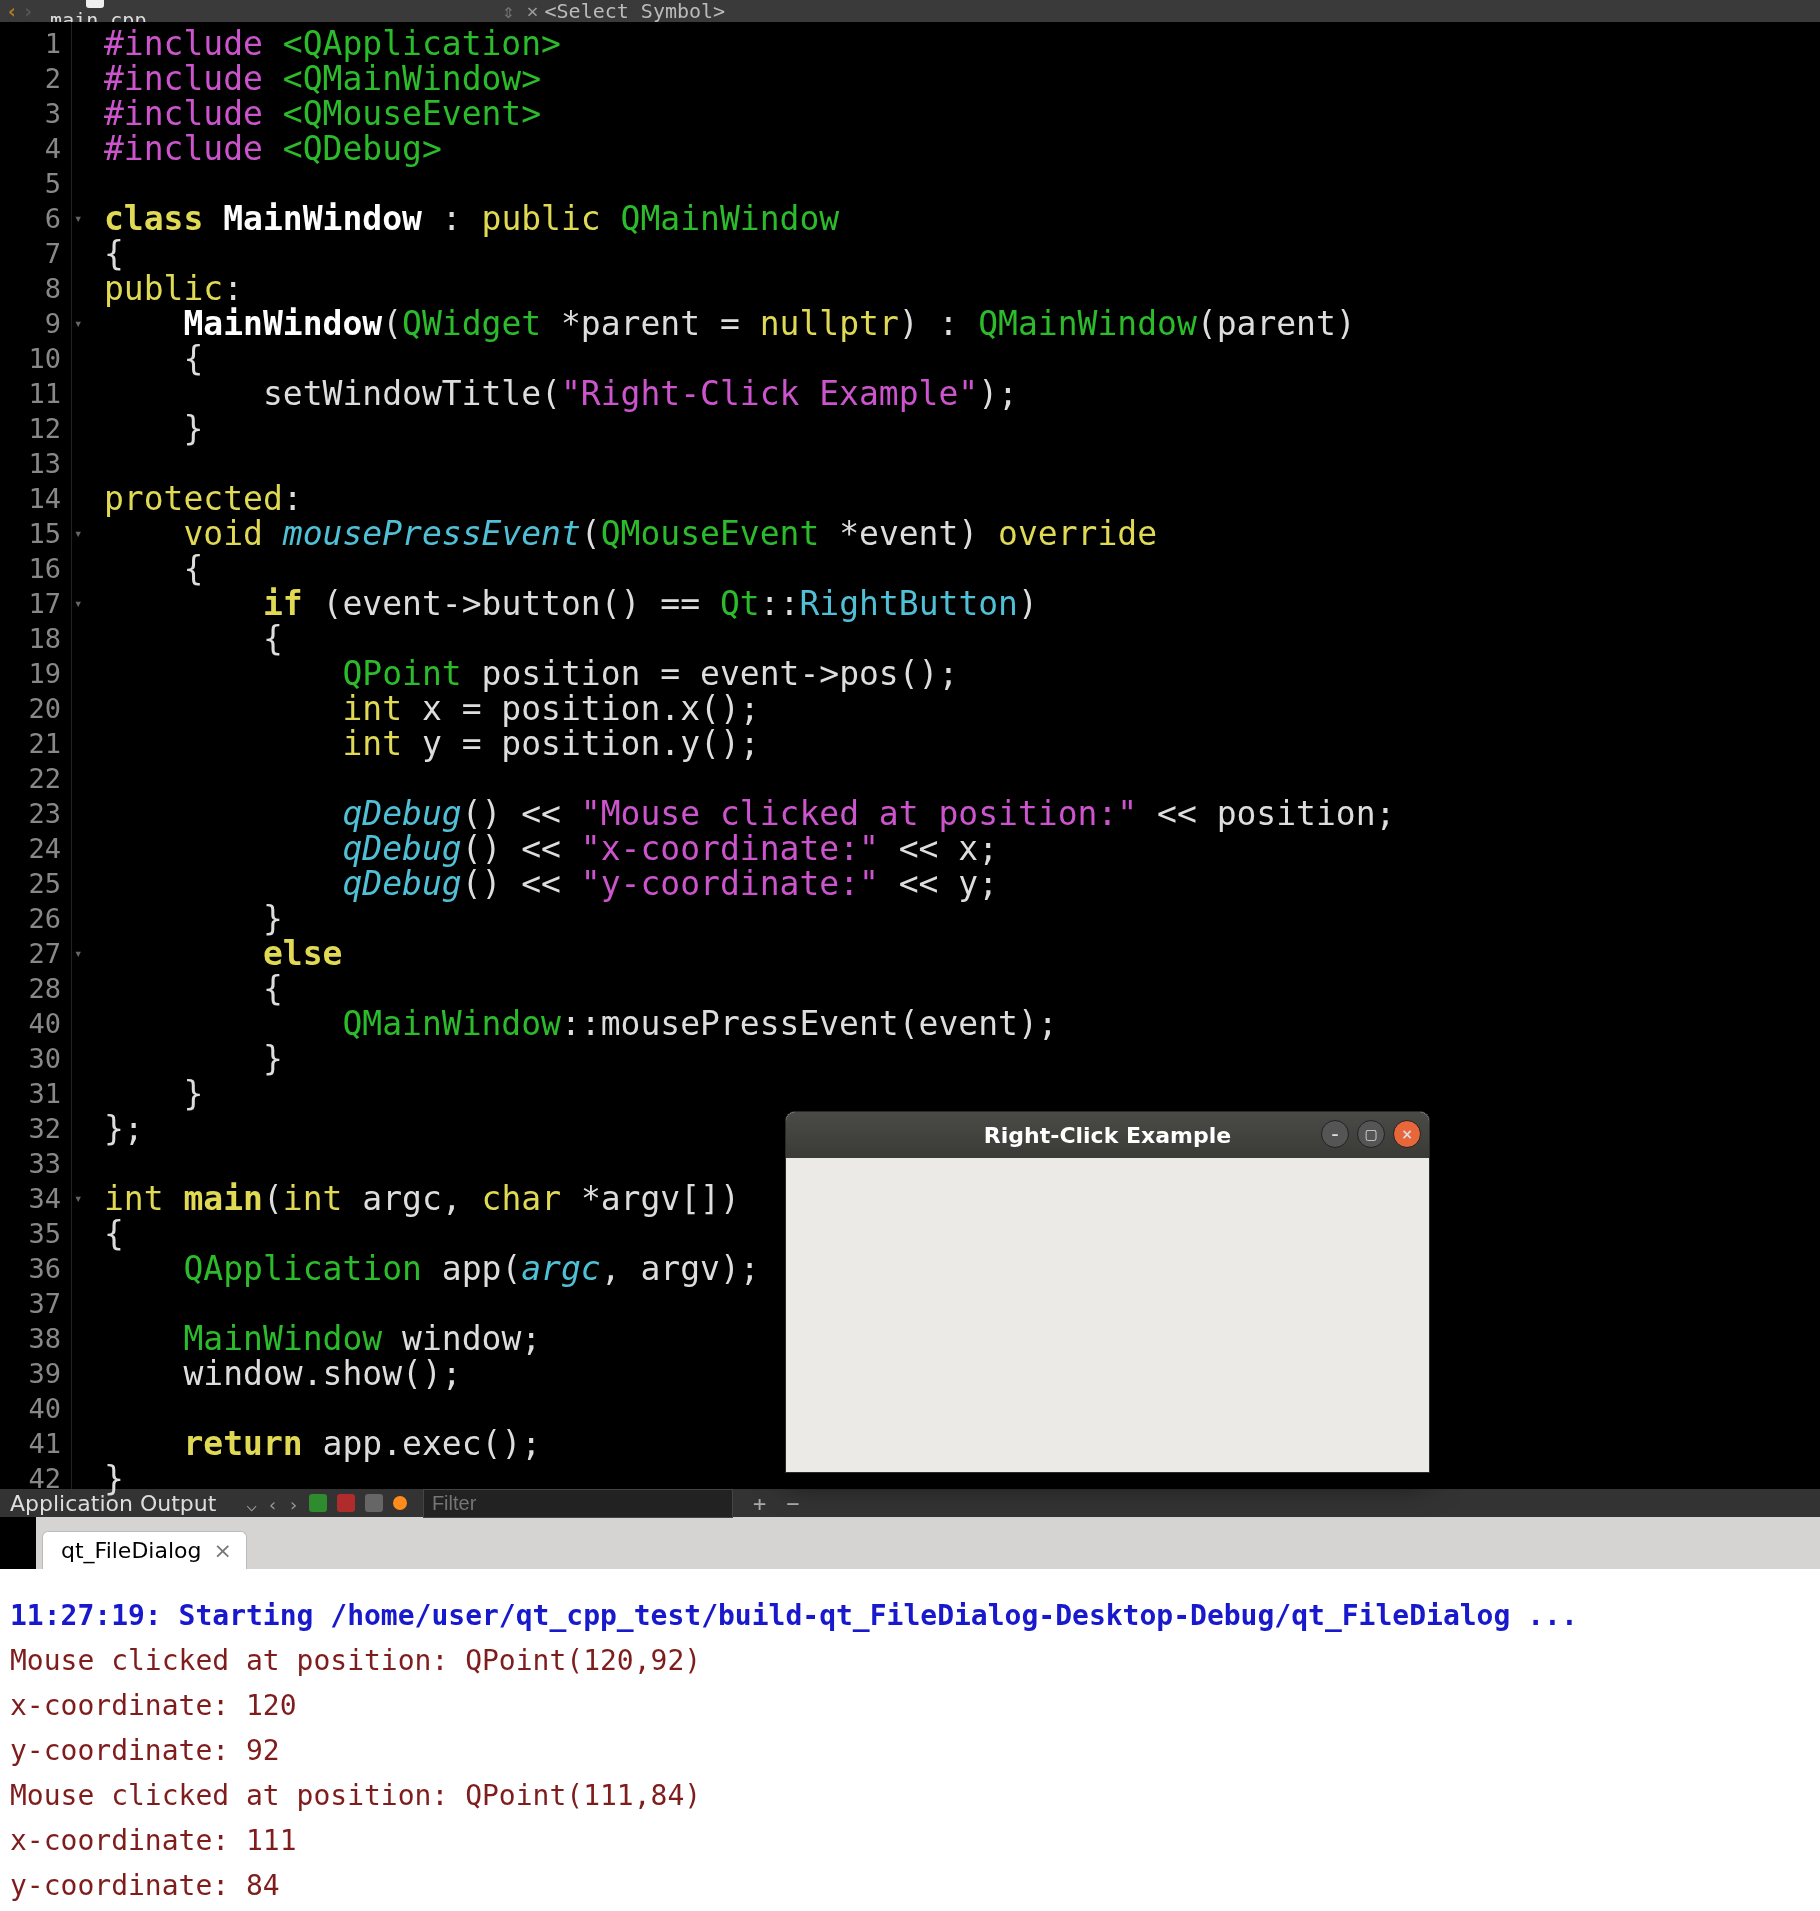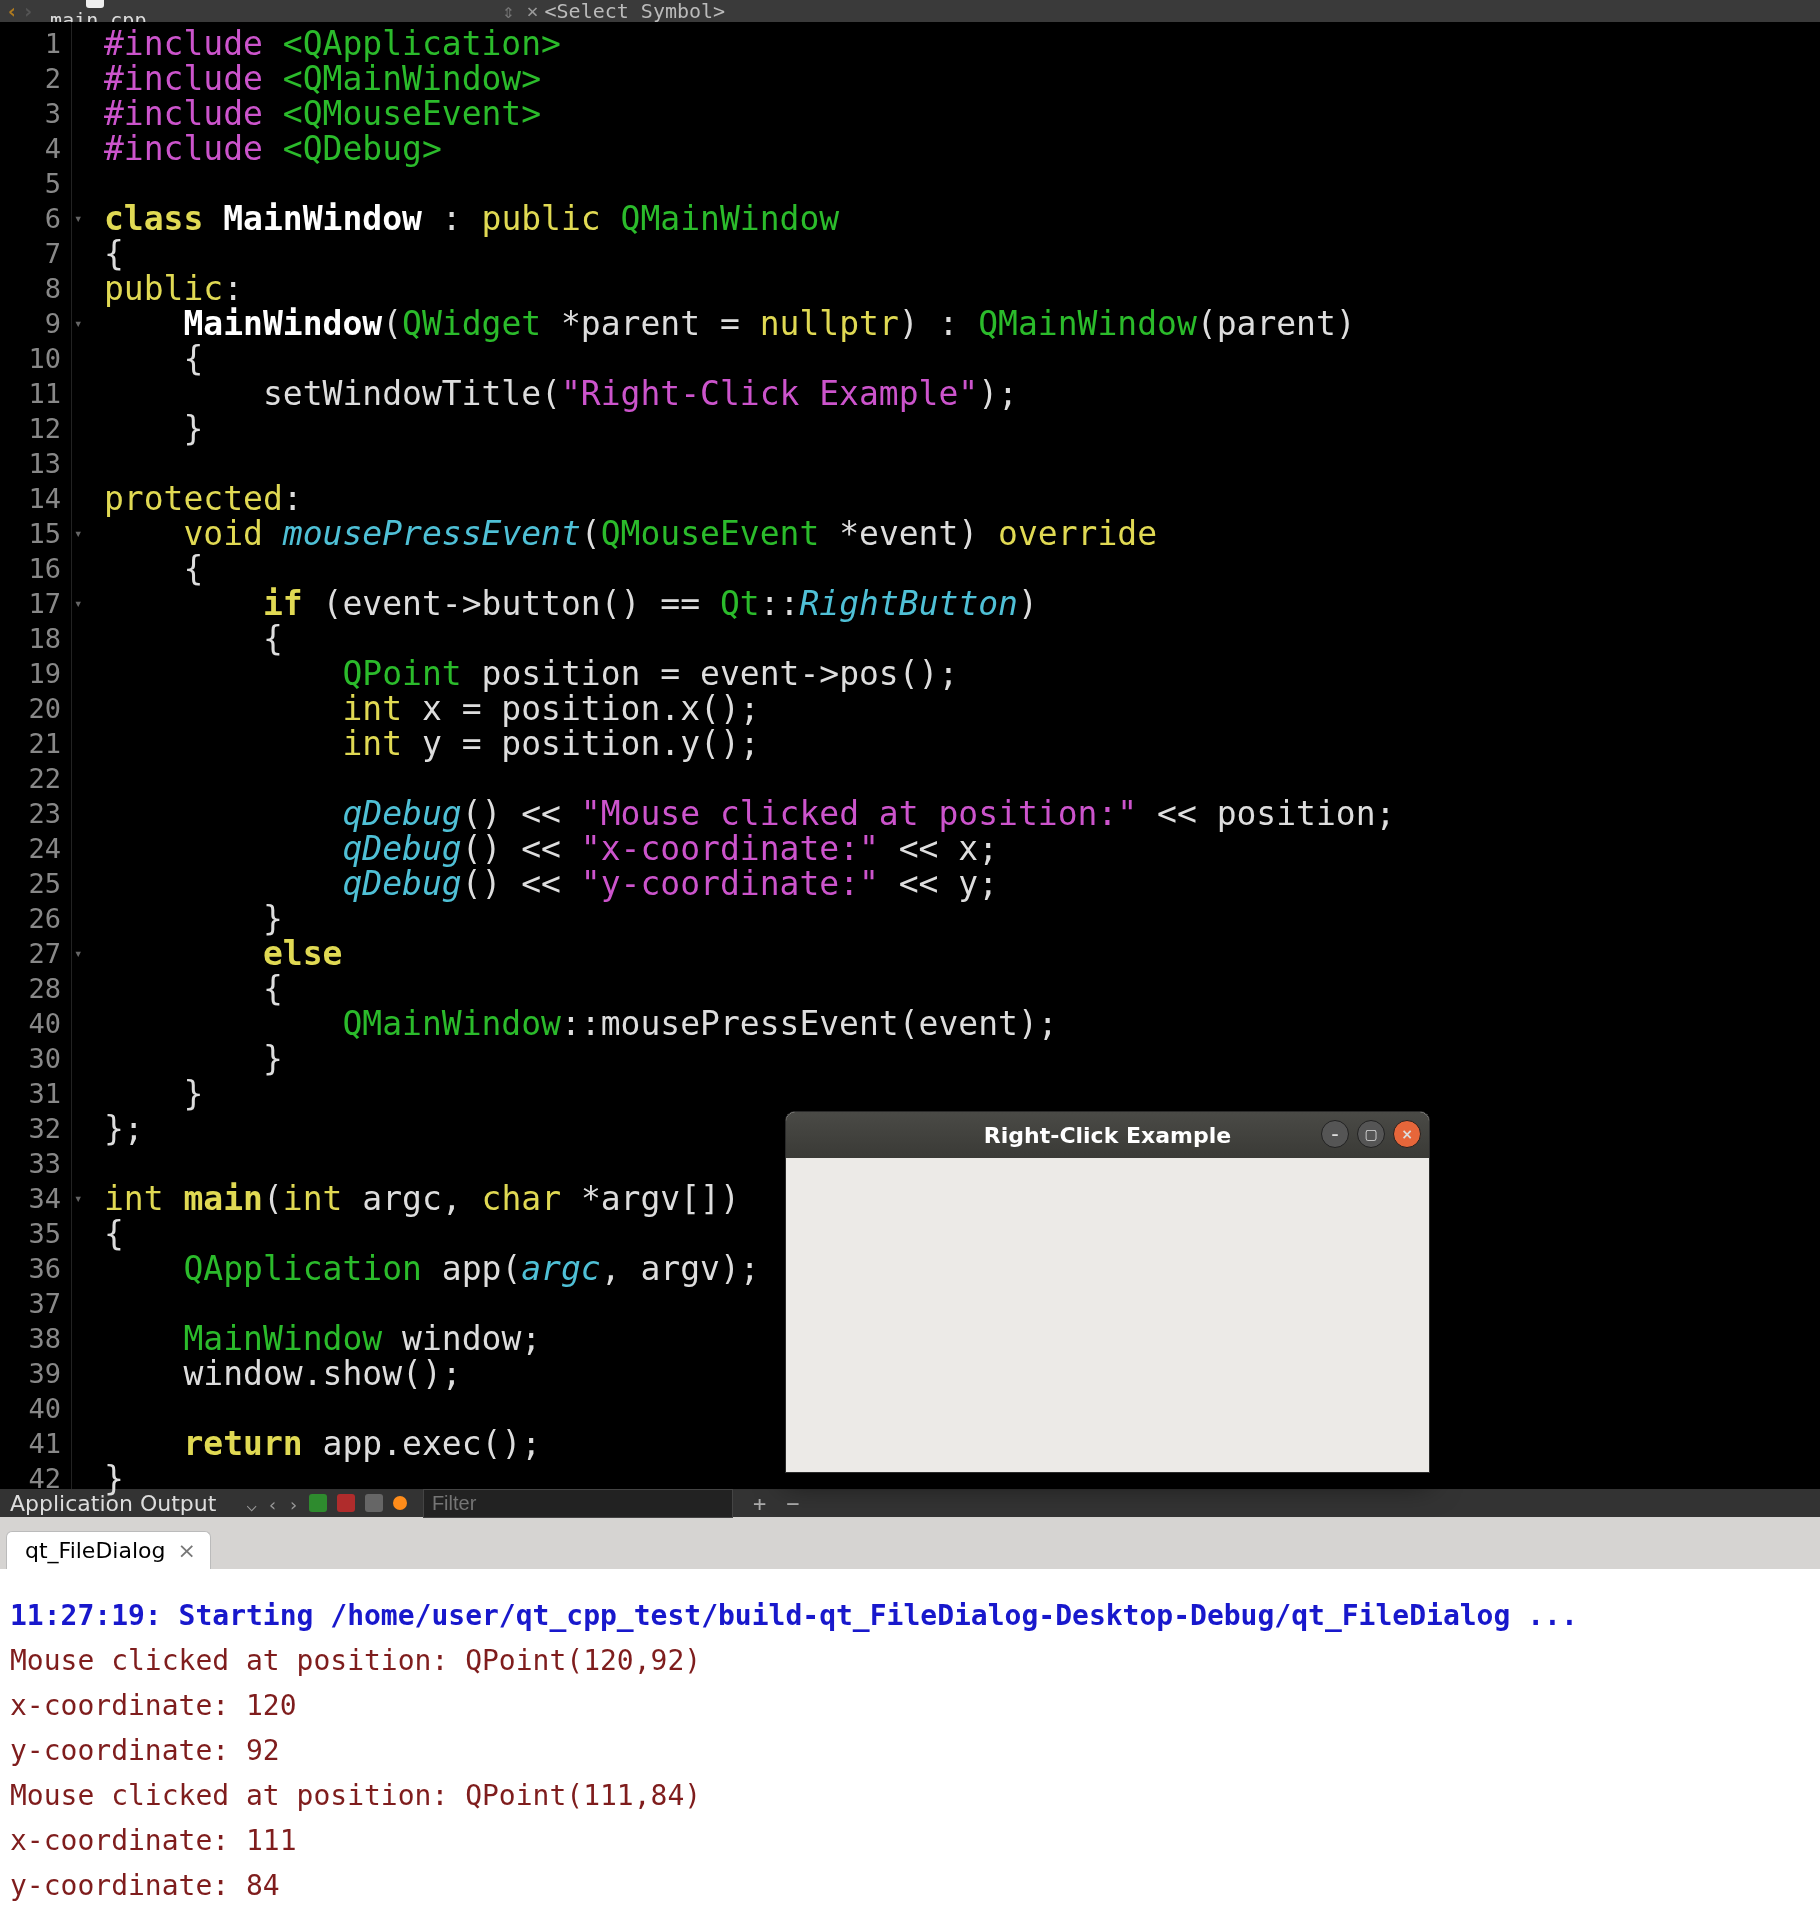--- a/index.html
+++ b/index.html
@@ -22,21 +22,21 @@
   .code { flex:1; padding:4px 2px 0 12px; font-size:33px; line-height:35px; white-space:pre; color:#ddd; }
   
   .kw-inc  { color:#cc54cc; }
   .hdr     { color:#2bbb2b; }
   .kw-yel  { color:#e0d953; font-weight:bold; }
   .kw-yel2 { color:#e0d953; }
   .type    { color:#2bbb2b; }
   .func    { color:#4fc0d6; font-style:italic; }
   .funcname{ color:#e0d953; font-weight:bold; }
   .str     { color:#cc54cc; }
-  .enum    { color:#4fc0d6; font-style:italic; }
+  .enum    { color:#4fc0d6; }
   .par     { color:#4fc0d6; font-style:italic; }
   .boldw   { color:#fff; font-weight:bold; }
   .op      { color:#ddd; }
   
   .floating { position:absolute; top:1089px; left:785px; width:645px; height:362px; background:#eceae7; border:1px solid #2a2a2a; box-shadow:0 10px 30px rgba(0,0,0,.6); border-radius:10px 10px 0 0; overflow:hidden; }
   .floating .titlebar { height:46px; background:linear-gradient(#4a4a46,#3a3a36); display:flex; align-items:center; justify-content:center; position:relative; color:#fff; font-family:"DejaVu Sans","Ubuntu",sans-serif; font-weight:bold; font-size:22px; }
   .tb-btns { position:absolute; right:8px; top:8px; display:flex; gap:8px; }
   .tb-btn { width:28px; height:28px; border-radius:14px; background:#555; border:1px solid #222; color:#ddd; font-size:14px; display:flex; align-items:center; justify-content:center; cursor:pointer; }
   .tb-close { background:#e7663a; }
   
@@ -45,21 +45,21 @@
   .panelstrip .tools { margin-left:20px; display:flex; gap:10px; align-items:center; }
   .tool { width:18px; height:18px; border-radius:3px; background:#555; cursor:pointer; }
   .tool.green { background:#2e8b2e; }
   .tool.red   { background:#b02c2c; }
   .tool.grey  { background:#666; }
   .tool.txt   { width:auto; background:none; color:#999; font-size:18px; }
   .dot-orange { width:14px; height:14px; border-radius:7px; background:#ff8c1a; }
   .filterbox { margin-left:6px; background:#222; color:#aaa; font-size:20px; padding:2px 8px; width:310px; border:1px solid #444; }
   .pm { margin-left:10px; color:#aaa; font-size:22px; }
   
-  .out-tabs { height:52px; background:#d6d4d2; display:flex; align-items:flex-end; }
+  .out-tabs { height:52px; background:#d6d4d2; display:flex; align-items:flex-end;margin-left:36px; }
   .out-tab { background:#fff; border:1px solid #bbb; border-bottom:none; border-radius:6px 6px 0 0; padding:6px 14px 6px 18px; margin-left:6px; font-family:"DejaVu Sans",sans-serif; font-size:22px; display:flex; align-items:center; gap:12px; }
   .out-tab .x { color:#777; cursor:pointer; }
   
   .console { background:#fff; height:342px; padding:24px 10px; font-size:28px; line-height:45px; white-space:pre; font-family:"DejaVu Sans Mono",monospace; }
   .c-start { color:#1818cc; font-weight:bold; }
   .c-line  { color:#7f1d1d; }
 </style>
 </head>
 <body>
 

